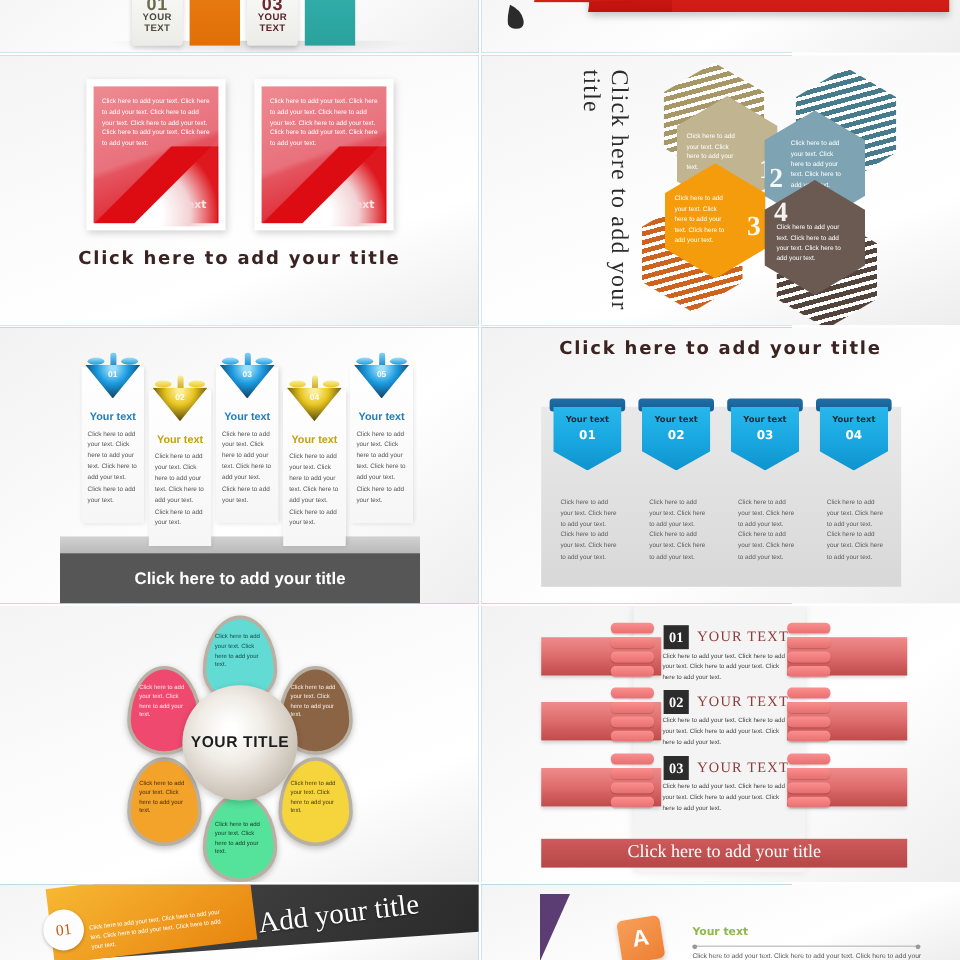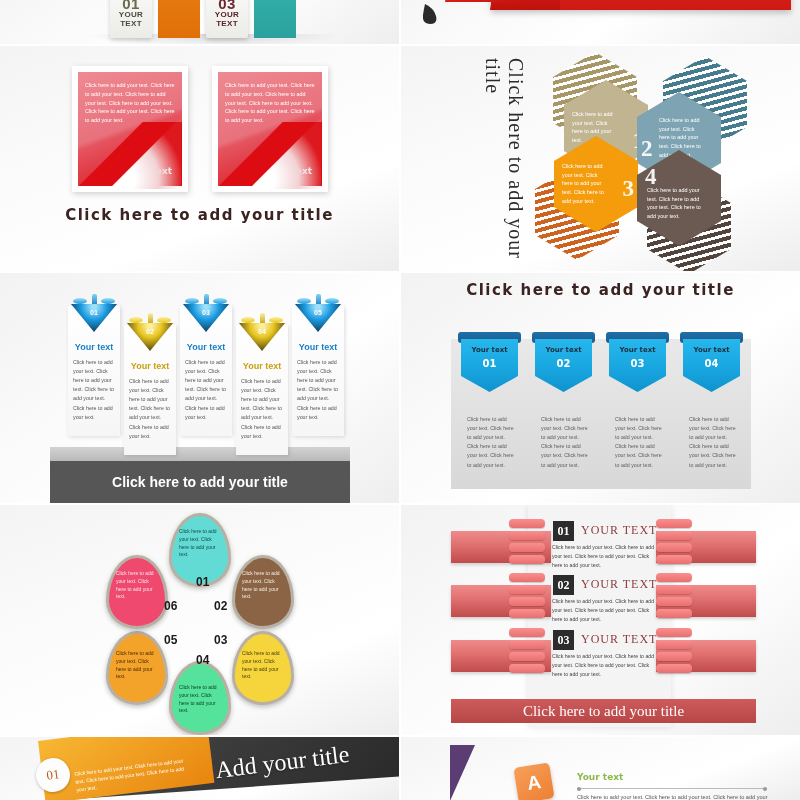--- a/index.html
+++ b/index.html
@@ -536,20 +536,23 @@
       <div class="petal" style="left:2px;top:118px;background:#f3a22a;">
         <div class="pt" style="color:#4a2c06;top:16px;">Click here to add your text. Click here to add your text.</div>
       </div>
       <div class="pnum" style="left:60px;top:120px;">05</div>
 
       <div class="petal" style="left:2px;top:42px;background:#ef496f;">
         <div class="pt" style="color:#fbe6ea;">Click here to add your text. Click here to add your text.</div>
       </div>
       <div class="pnum" style="left:60px;top:86px;">06</div>
 
+      <div class="hub">
+        <div class="ht">YOUR TITLE</div>
+      </div>
     </div>
   </div>
 
   <div class="slide" id="r3c1">
     <div class="whitecard"></div>
 
     <div class="rowribL" style="top:26px;"></div>
     <div class="rowribR" style="top:26px;"></div>
     <div class="clipL" style="top:14px;">
       <div class="clipseg" style="top:0;"></div>

